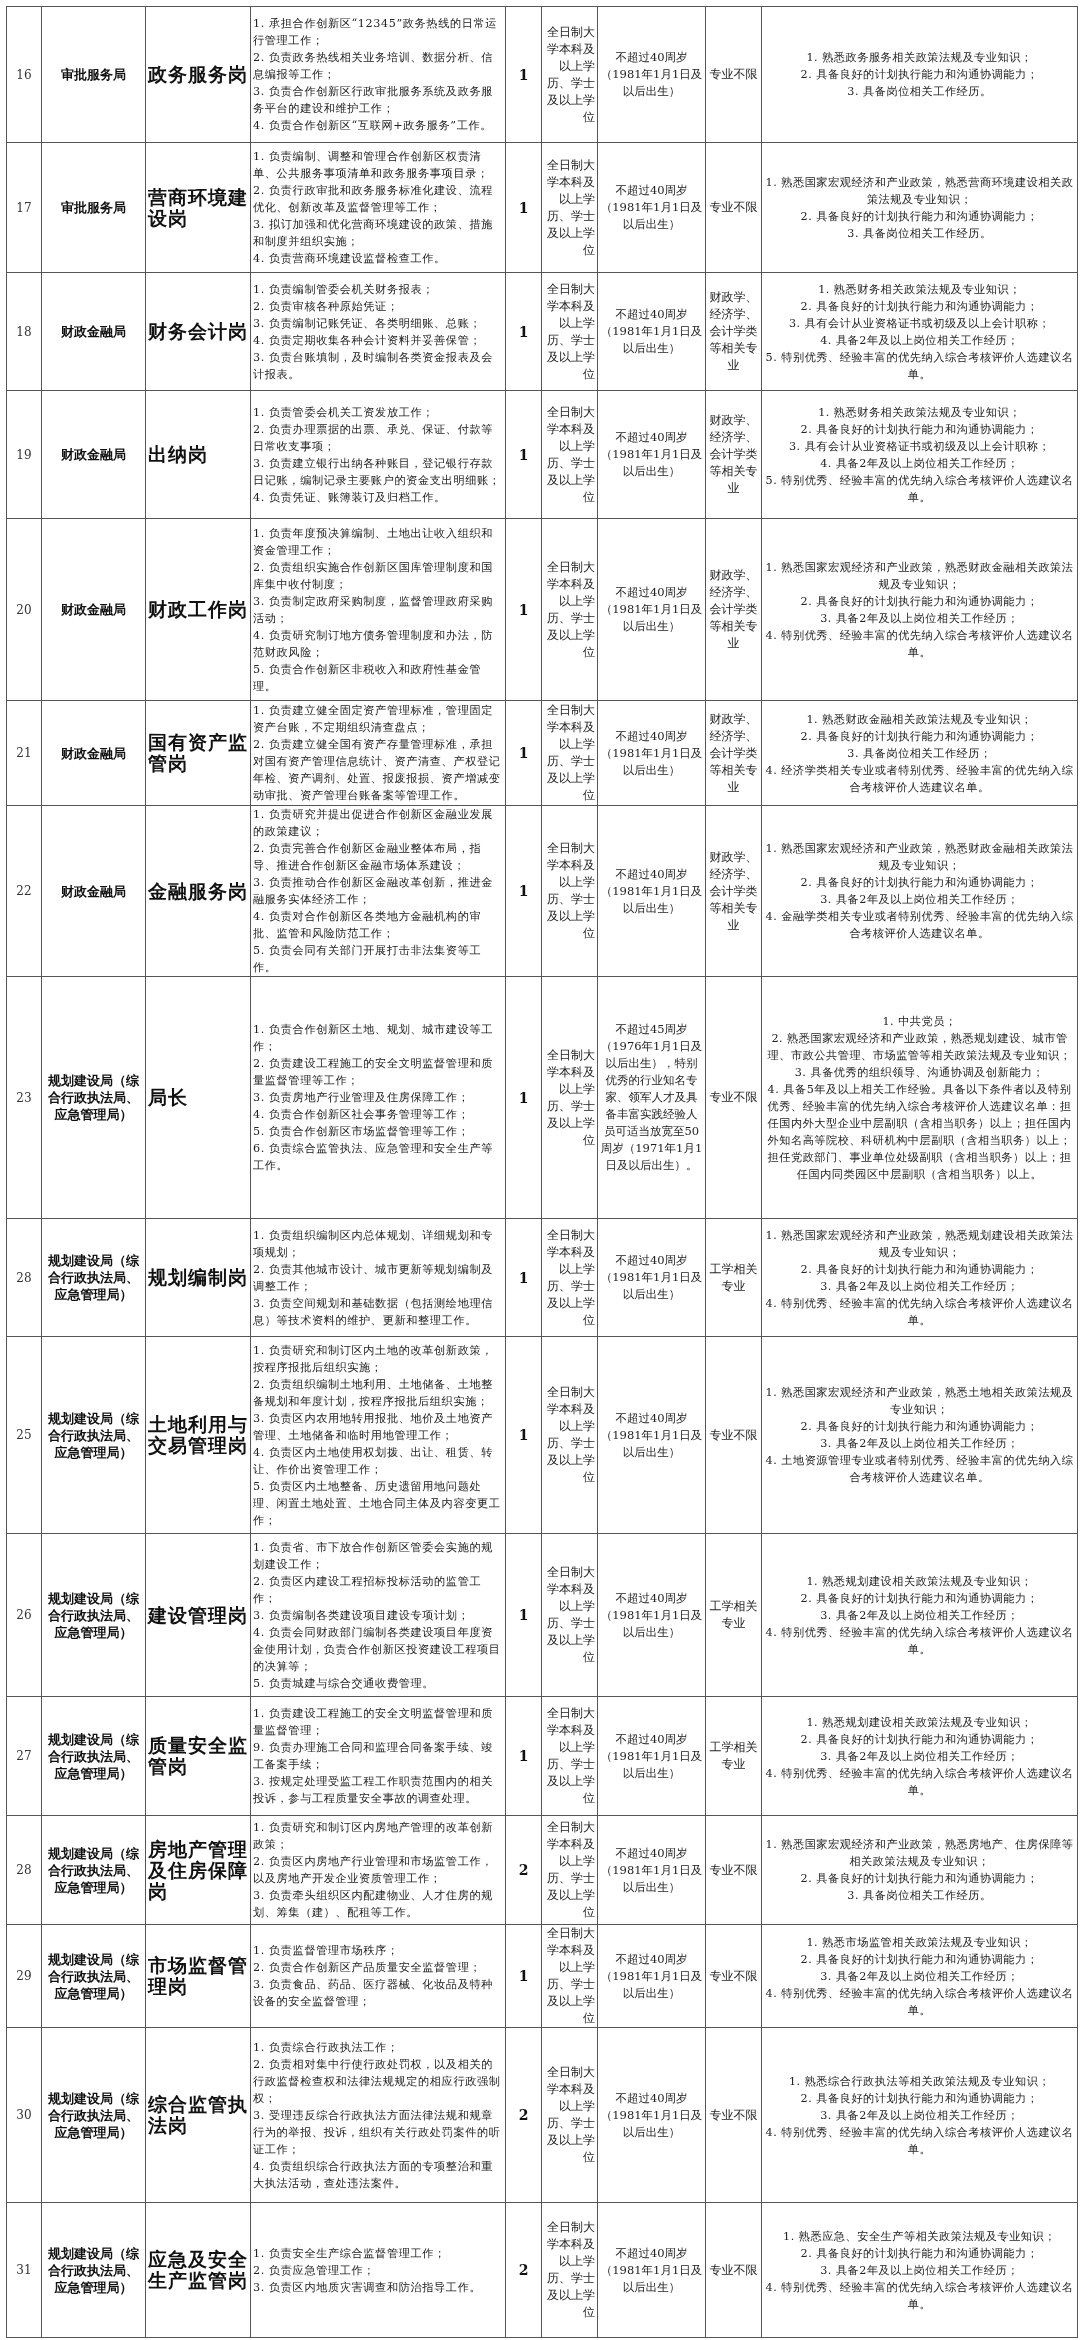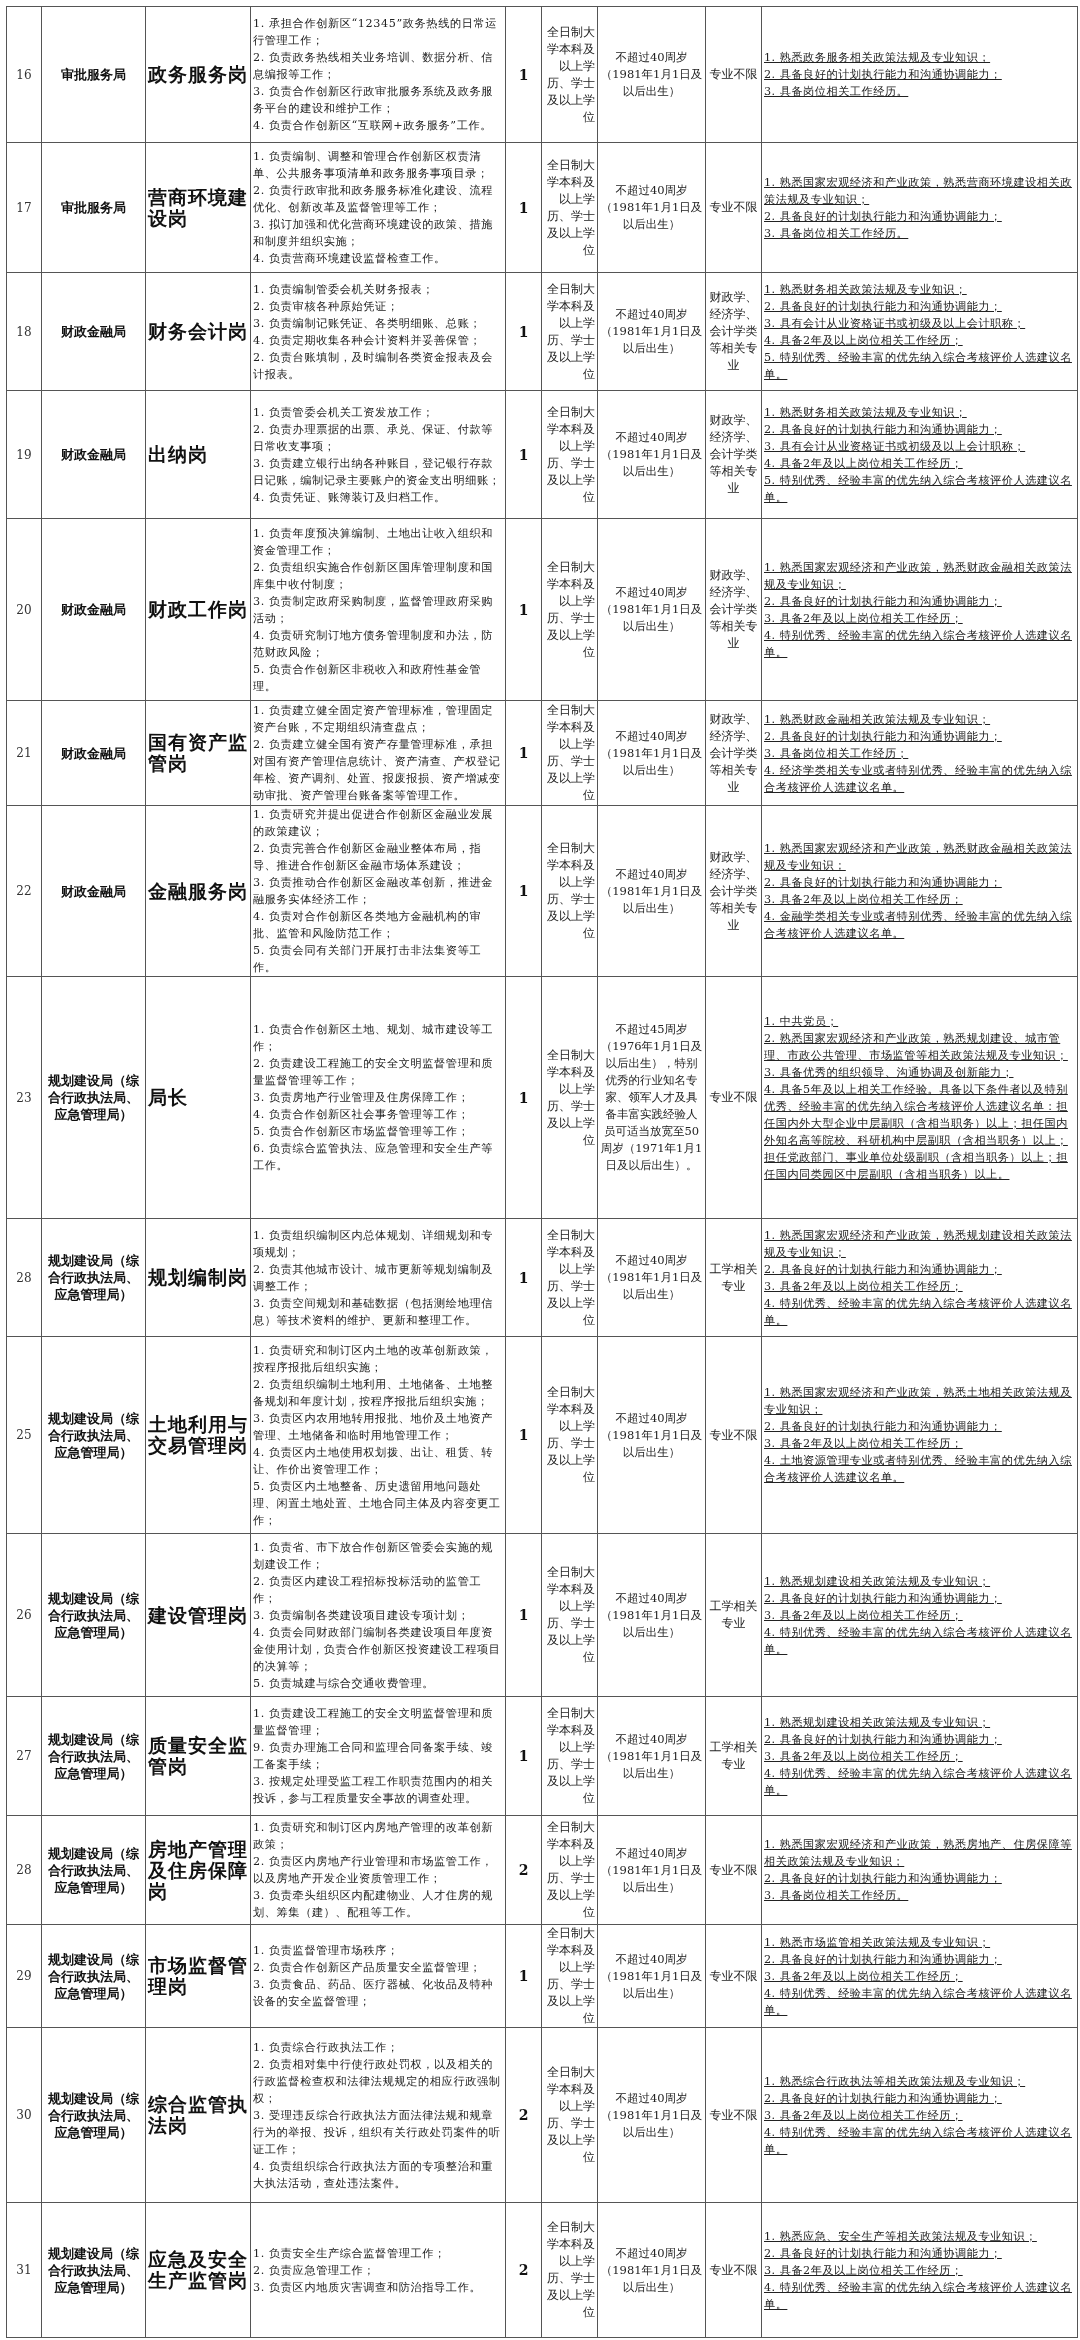--- a/index.html
+++ b/index.html
@@ -11,21 +11,21 @@
   td.c-no { text-align: center; font-size: 12px; color: #333; }
   td.c-dept { text-align: center; font-size: 13px; font-weight: bold; line-height: 17px;
               font-family: "DejaVu Sans", "Liberation Sans", sans-serif; }
   td.c-post { text-align: left; font-size: 19px; font-weight: bold; line-height: 21px;
               font-family: "DejaVu Serif", serif; letter-spacing: 1px; }
   td.c-duty { text-align: left; font-size: 11.2px; line-height: 17px; color: #222; letter-spacing: 0.6px; }
   td.c-num { text-align: center; font-size: 14px; font-weight: bold; }
   td.c-edu { text-align: right; font-size: 12px; line-height: 17px; color: #222; }
   td.c-age { text-align: center; font-size: 11.5px; line-height: 17px; color: #222; }
   td.c-major { text-align: center; font-size: 12px; line-height: 17px; color: #222; }
-  td.c-req { text-align: left; font-size: 11.2px; line-height: 17px; color: #222; letter-spacing: 0.5px; text-decoration: underline; }
+  td.c-req { text-align: center; font-size: 11.2px; line-height: 17px; color: #222; letter-spacing: 0.5px; }
   .ln { display: block; }
 </style>
 </head>
 <body>
 
 <table class="jobs">
   <colgroup>
     <col style="width:35px">
     <col style="width:104px">
     <col style="width:105px">
@@ -81,21 +81,21 @@
 
   <tr style="height: 118px;">
     <td class="c-no">18</td>
     <td class="c-dept">财政金融局</td>
     <td class="c-post">财务会计岗</td>
     <td class="c-duty">
           <span class="ln">1. 负责编制管委会机关财务报表；</span>
           <span class="ln">2. 负责审核各种原始凭证；</span>
           <span class="ln">3. 负责编制记账凭证、各类明细账、总账；</span>
           <span class="ln">4. 负责定期收集各种会计资料并妥善保管；</span>
-          <span class="ln">2. 负责台账填制，及时编制各类资金报表及会计报表。</span>
+          <span class="ln">3. 负责台账填制，及时编制各类资金报表及会计报表。</span>
         </td>
     <td class="c-num">1</td>
     <td class="c-edu">全日制大学本科及以上学历、学士及以上学位</td>
     <td class="c-age">不超过40周岁（1981年1月1日及以后出生）</td>
     <td class="c-major">财政学、经济学、会计学类等相关专业</td>
     <td class="c-req">
           <span class="ln">1. 熟悉财务相关政策法规及专业知识；</span>
           <span class="ln">2. 具备良好的计划执行能力和沟通协调能力；</span>
           <span class="ln">3. 具有会计从业资格证书或初级及以上会计职称；</span>
           <span class="ln">4. 具备2年及以上岗位相关工作经历；</span>

